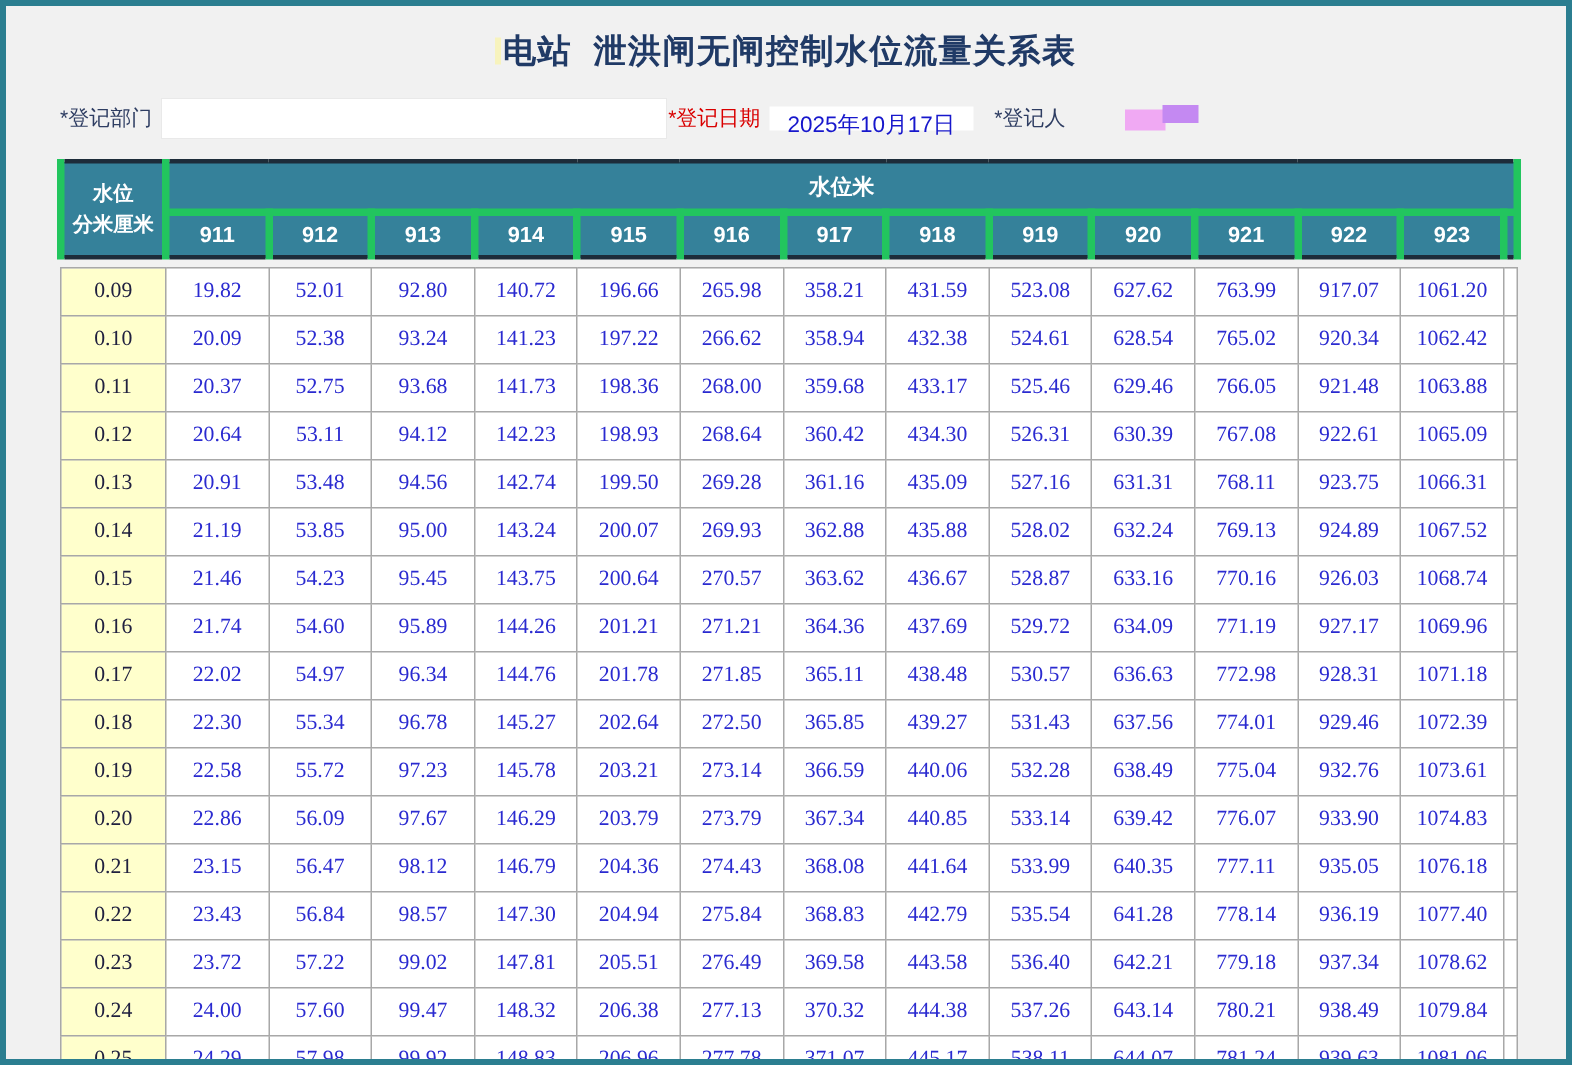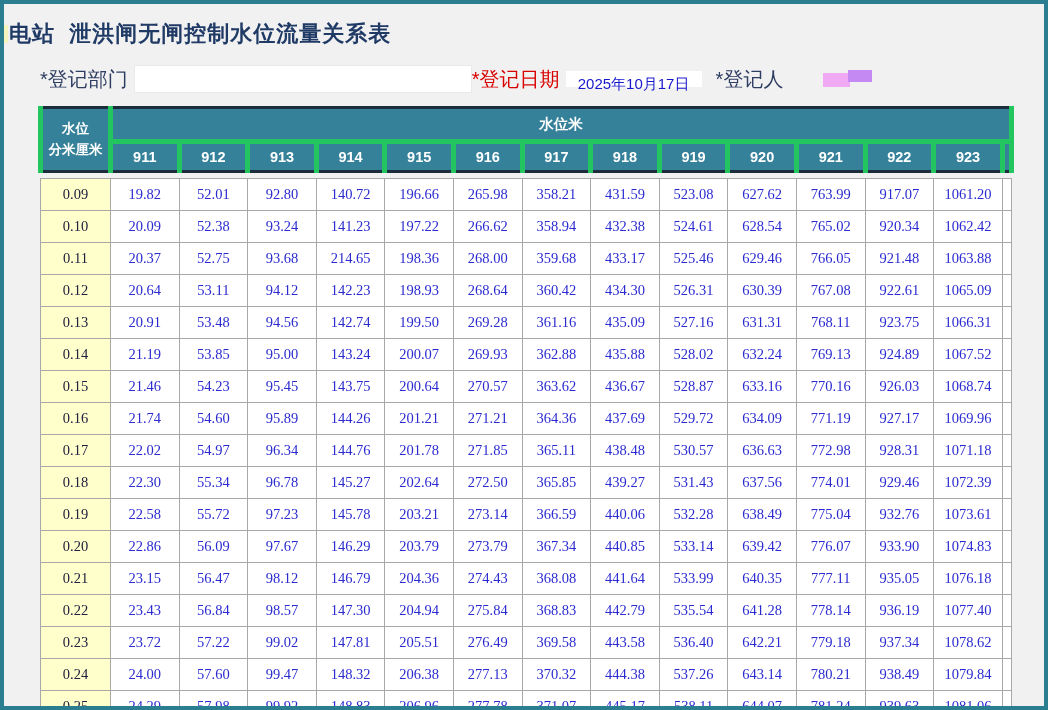--- a/index.html
+++ b/index.html
@@ -8,29 +8,29 @@
     --date_blue:#1717cc; --value_blue:#2a2ad0; --rowhead_bg:#ffffcc;
     --rowhead_text:#20203f; --grid_grey:#a8a8a8; --page_bg:#f1f1f1;
     --scribble_pink:#f0a9f3; --scribble_purple:#c489f2;
   }
   html,body{margin:0;padding:0;background:#fff;}
   .window{
     width:1048px;height:710px;box-sizing:border-box;overflow:hidden;
     border:4px solid var(--frame_teal);background:var(--page_bg);
     font-family:"Liberation Sans",sans-serif;position:relative;
   }
-  .title-bar{margin-top:13px;text-align:left;height:34px;line-height:34px;}
+  .title-bar{margin-top:13px;text-align:center;height:34px;line-height:34px;}
   .page-title{
     font-size:22px;font-weight:bold;color:var(--title_navy);
     letter-spacing:1px;white-space:pre;display:inline-block;
   }
   .cursor-mark{display:inline-block;width:4px;height:18px;background:#f7f3bd;
     margin-right:1px;vertical-align:-2px;}
   .form-row{display:flex;align-items:center;margin:13px 0 0 36px;height:30px;}
-  .lbl{color:var(--label_navy);font-size:20px;white-space:nowrap;}
+  .lbl{color:var(--label_navy);font-size:14px;white-space:nowrap;}
   .lbl.required-red{color:var(--required_red);}
   .dept-input{width:338px;height:28px;background:#fff;border:1px solid #e9e9e9;
     margin-left:6px;font-size:14px;color:#333;padding:0 6px;box-sizing:border-box;outline:none;}
   .date-label{}
   .date-field{margin-left:6px;width:136px;height:16px;background:#fff;
     color:var(--date_blue);font-size:15px;text-align:center;line-height:26px;cursor:pointer;}
   .person-label{margin-left:14px;}
   .scribble{margin-left:40px;position:relative;width:50px;height:18px;}
   .scrib-a{position:absolute;left:0;top:3px;width:27px;height:14px;background:var(--scribble_pink);}
   .scrib-b{position:absolute;left:25px;top:0;width:24px;height:12px;background:var(--scribble_purple);}
@@ -140,21 +140,21 @@
             <td>765.02</td>
             <td>920.34</td>
             <td>1062.42</td>
             <td></td>
           </tr>
           <tr>
             <td class="rowhead">0.11</td>
             <td>20.37</td>
             <td>52.75</td>
             <td>93.68</td>
-            <td>214.65</td>
+            <td>141.73</td>
             <td>198.36</td>
             <td>268.00</td>
             <td>359.68</td>
             <td>433.17</td>
             <td>525.46</td>
             <td>629.46</td>
             <td>766.05</td>
             <td>921.48</td>
             <td>1063.88</td>
             <td></td>

